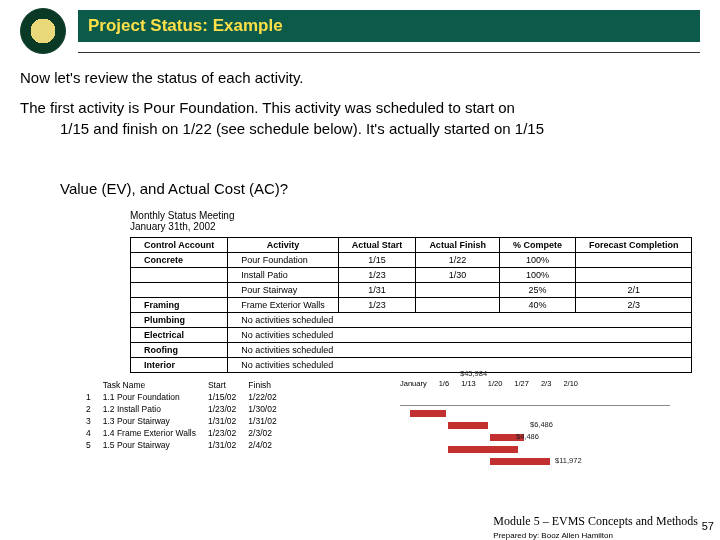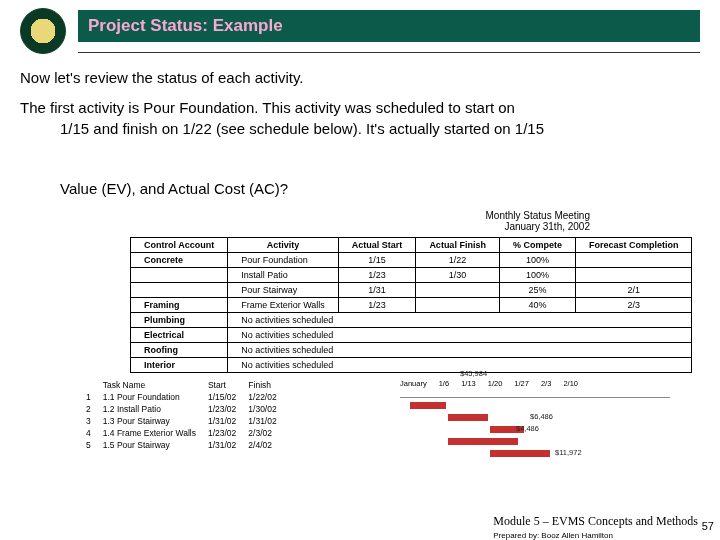--- a/index.html
+++ b/index.html
@@ -1,38 +1,38 @@
 <!DOCTYPE html>
 <html><head>
 <meta charset="utf-8">
 <style>
 html,body{margin:0;padding:0;background:#fff;font-family:Arial,Helvetica,sans-serif;color:#000}
 .slide{width:720px;height:540px;position:relative;box-sizing:border-box;padding:0 20px}
 .header-bar{display:flex;align-items:center;margin-top:8px}
 .seal{width:44px;height:44px;border-radius:50%;background:radial-gradient(circle,#e8d87a 0 40%,#0a3a26 40% 100%);border:1px solid #0a3a26;display:flex;align-items:center;justify-content:center;font-size:7px;color:#0a3a26;font-weight:bold;flex:none}
 .title-wrap{flex:1;margin-left:12px}
-.title-bar{background:#0b5a4a;color:#f9a8d4;font-weight:bold;font-size:17px;padding:6px 10px}
+.title-bar{background:#0b5a4a;color:#fde047;font-weight:bold;font-size:17px;padding:6px 10px}
 .title-underline{border-bottom:1px solid #333;margin-top:10px}
 .body-text{font-size:15px;line-height:1.35;margin-top:14px}
 .body-text p{margin:4px 0 10px}
 .indent{margin-left:40px}
 .status-block{margin:6px auto 0;width:460px;font-size:10px}
-.status-title{text-align:right;font-size:10px;line-height:1.15;margin-bottom:4px}
+.status-title{text-align:left;font-size:10px;line-height:1.15;margin-bottom:4px}
 table.status{border-collapse:collapse;width:100%;font-size:9px}
 table.status th,table.status td{border-right:1px solid #000;border-bottom:1px solid #000;padding:2px 13px;text-align:center;white-space:nowrap}
 table.status th:first-child,table.status td:first-child{border-left:1px solid #000}
 table.status tr:first-child th{border-top:1px solid #000}
 table.status td.left{text-align:left}
 table.status td.bold{font-weight:bold}
 .sched-block{margin:6px 0 0 60px;width:600px;font-size:8.5px;position:relative}
 table.sched{border-collapse:collapse;font-size:8.5px}
 table.sched td{padding:1px 6px;white-space:nowrap}
 table.sched td.idx{text-align:right}
 .gantt{position:absolute;left:320px;top:0;width:270px}
-.gantt-header{font-size:7.5px;display:flex;gap:12px;border-bottom:1px solid #888;padding-bottom:9px;margin-bottom:2px}
+.gantt-header{font-size:7.5px;display:flex;gap:12px;border-bottom:1px solid #888;padding-bottom:17px;margin-bottom:2px}
 .gantt-header span{flex:none}
 .bar-row{height:12px;position:relative}
 .bar{position:absolute;height:7px;top:2px;background:#c23030}
 .bar.b1{left:10px;width:36px}
 .bar.b2{left:48px;width:40px}
 .bar.b3{left:90px;width:34px}
 .bar.b4{left:48px;width:70px}
 .bar.b5{left:90px;width:60px}
 .gval{position:absolute;font-size:7.5px;color:#222}
 .footer{position:absolute;right:22px;bottom:8px;}

